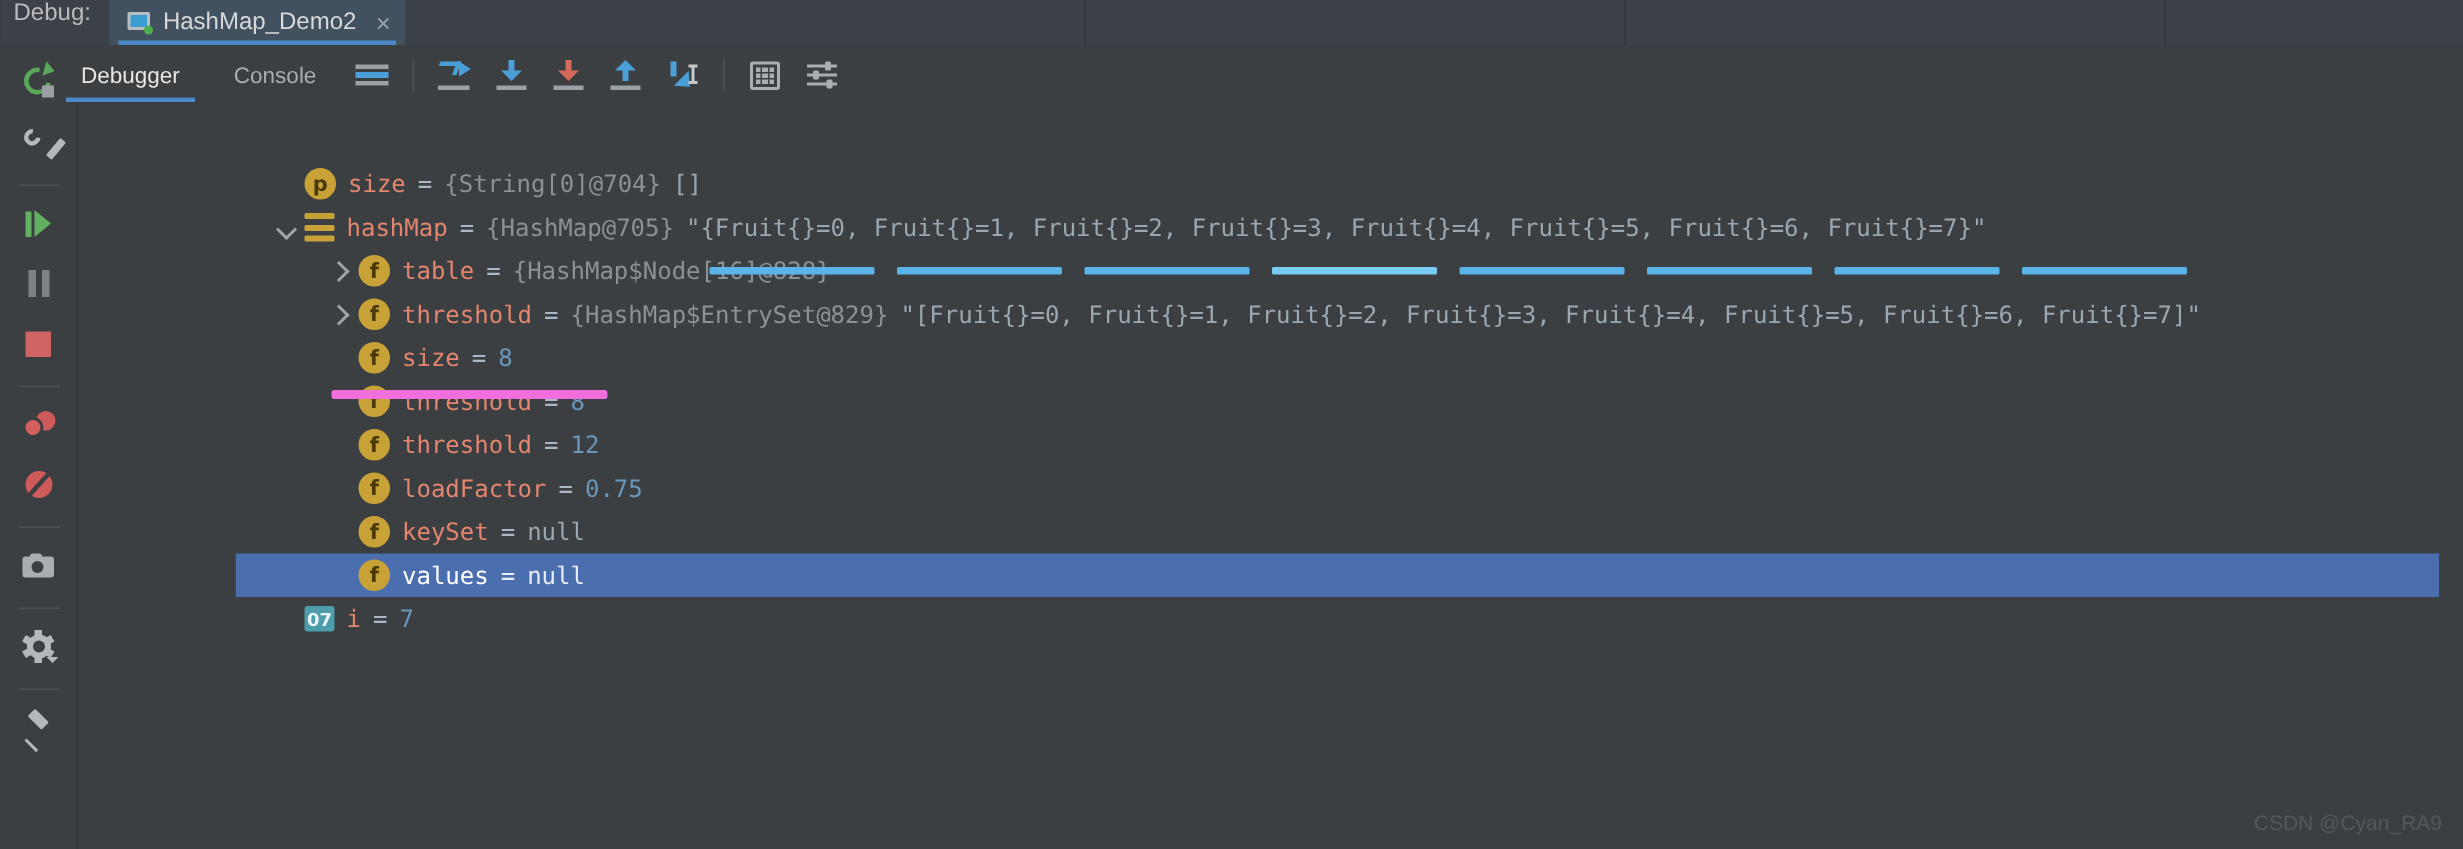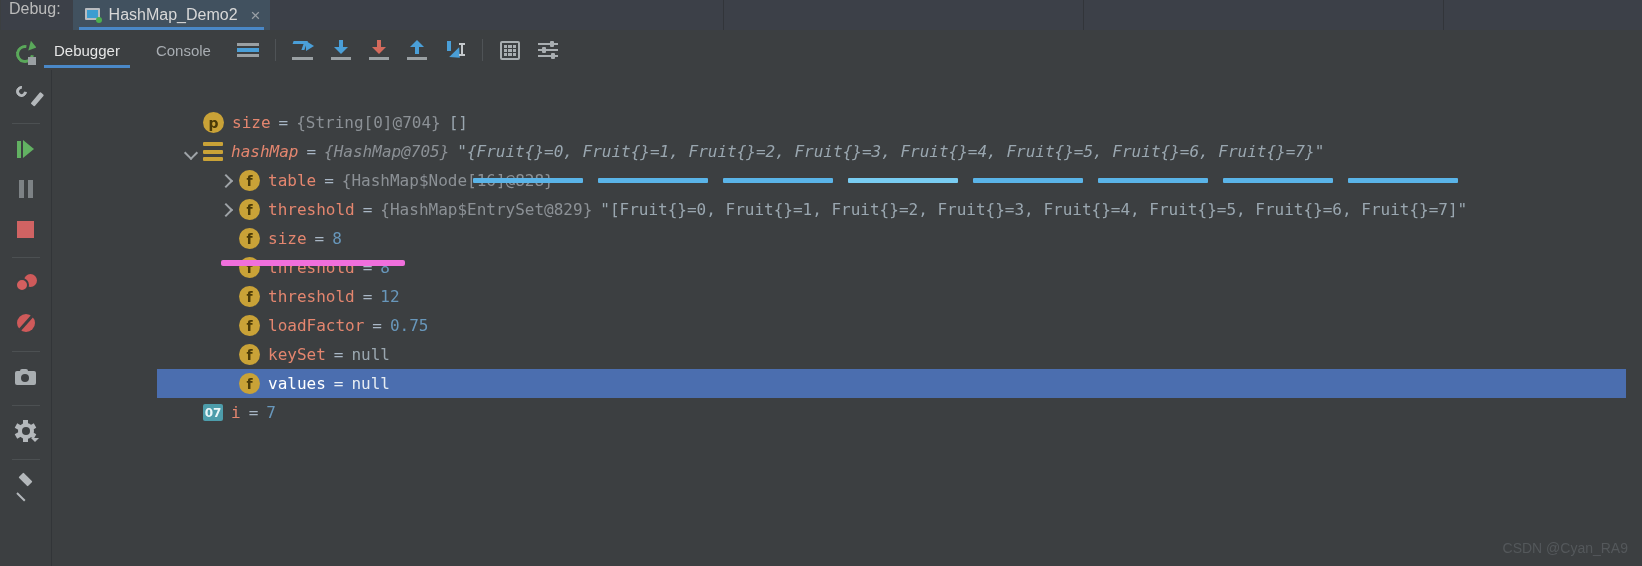--- a/index.html
+++ b/index.html
@@ -349,21 +349,21 @@
     background: #3c3f41; overflow: hidden;
   }
   .vrow {
     position: relative; height: 29px; display: flex; align-items: center;
     white-space: nowrap; padding-left: 4px;
     font-family: "DejaVu Sans Mono", monospace; font-size: 16px;
   }
   .vrow.sel { background: #4b6eaf; }
   .indent0 { padding-left: 24px; }
   .indent1 { padding-left: 60px; }
-  .indent1b { padding-left: 24px; font-style: italic; }
+  .indent1b { padding-left: 24px; }
 
   .chev {
     width: 20px; height: 20px; position: relative; flex: 0 0 auto; margin-right: 2px;
   }
   .chev::before {
     content: ""; position: absolute; left: 5px; top: 6px;
     width: 8px; height: 8px; border-right: 2px solid #9fa4a8;
     border-bottom: 2px solid #9fa4a8; transform: rotate(45deg);
   }
   .chev.open::before { transform: rotate(45deg); }

